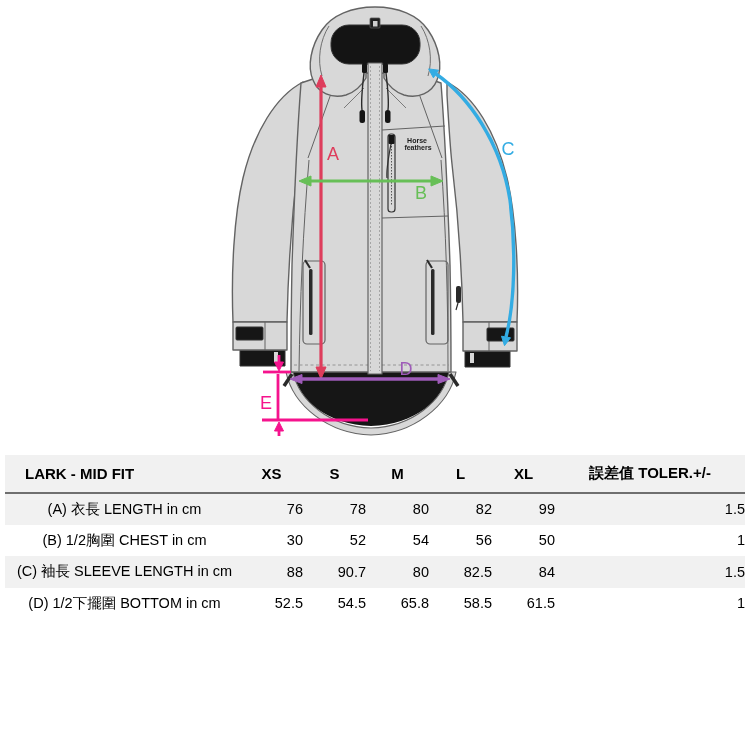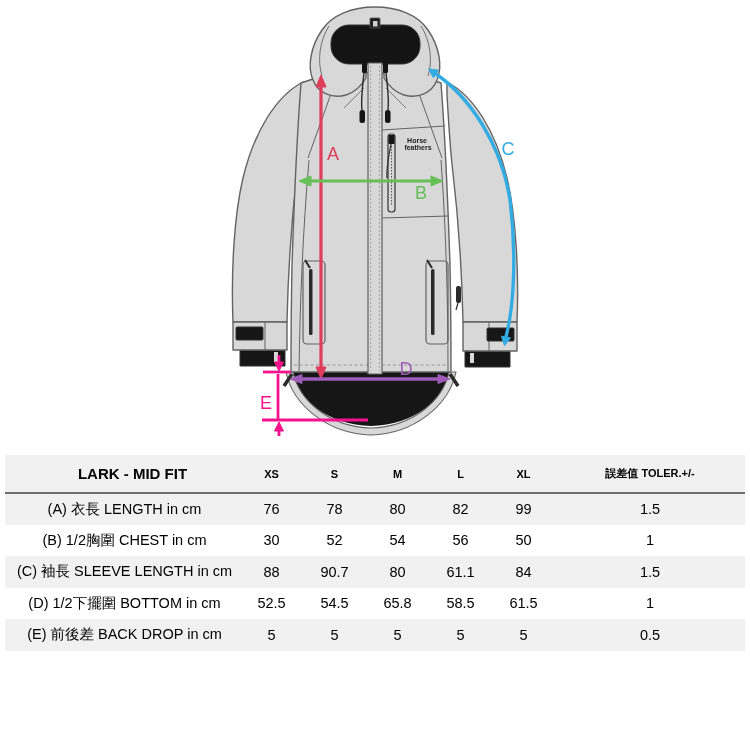--- a/index.html
+++ b/index.html
@@ -1,25 +1,25 @@
 <!DOCTYPE html>
 <html><head>
 <meta charset="utf-8">
 <style>
   html,body{margin:0;padding:0;background:#ffffff;}
   body{width:750px;height:750px;font-family:"Liberation Sans",sans-serif;-webkit-font-smoothing:antialiased;}
   .stage{position:relative;width:750px;height:750px;overflow:hidden;background:#fff;}
   .illustration{position:absolute;top:0;left:0;}
   .size-table{position:absolute;top:455px;left:5px;width:740px;border-collapse:collapse;table-layout:fixed;color:#000;}
   .size-table thead tr{background:#f1f1f1;height:38px;}
-  .size-table thead th{font-size:11px;font-weight:bold;border-bottom:2px solid #6f6f6f;padding:0;}
-  .size-table th.title-cell{text-align:center;padding-left:20px;font-size:15px;}
+  .size-table thead th{font-size:15px;font-weight:bold;border-bottom:2px solid #6f6f6f;padding:0;}
+  .size-table th.title-cell{text-align:left;padding-left:20px;font-size:15px;}
   .size-table tbody tr{height:31.5px;}
   .size-table tbody tr.striped{background:#f1f1f1;}
-  .size-table td{font-size:14.5px;text-align:center;padding:0;}
+  .size-table td{font-size:14.5px;text-align:right;padding:0;}
   .size-table td.row-label{text-align:center;padding-left:4px;}
 </style>
 </head>
 <body>
 
 <div class="stage">
 
   <svg class="illustration" width="750" height="455" viewBox="0 0 750 455" xmlns="http://www.w3.org/2000/svg">
 
     <g fill="#d8d8d8" stroke="#636363" stroke-width="1.4" stroke-linejoin="round">
@@ -172,37 +172,28 @@
         <td>54</td>
         <td>56</td>
         <td>50</td>
         <td>1</td>
       </tr>
       <tr class="striped">
         <td class="row-label">(C) 袖長 SLEEVE LENGTH in cm</td>
         <td>88</td>
         <td>90.7</td>
         <td>80</td>
-        <td>61.1</td>
+        <td>82.5</td>
         <td>84</td>
         <td>1.5</td>
       </tr>
       <tr>
         <td class="row-label">(D) 1/2下擺圍 BOTTOM in cm</td>
         <td>52.5</td>
         <td>54.5</td>
         <td>65.8</td>
         <td>58.5</td>
         <td>61.5</td>
         <td>1</td>
       </tr>
-      <tr class="striped">
-        <td class="row-label">(E) 前後差 BACK DROP in cm</td>
-        <td>5</td>
-        <td>5</td>
-        <td>5</td>
-        <td>5</td>
-        <td>5</td>
-        <td>0.5</td>
-      </tr>
     </tbody>
   </table>
 </div>
 
 </body></html>

